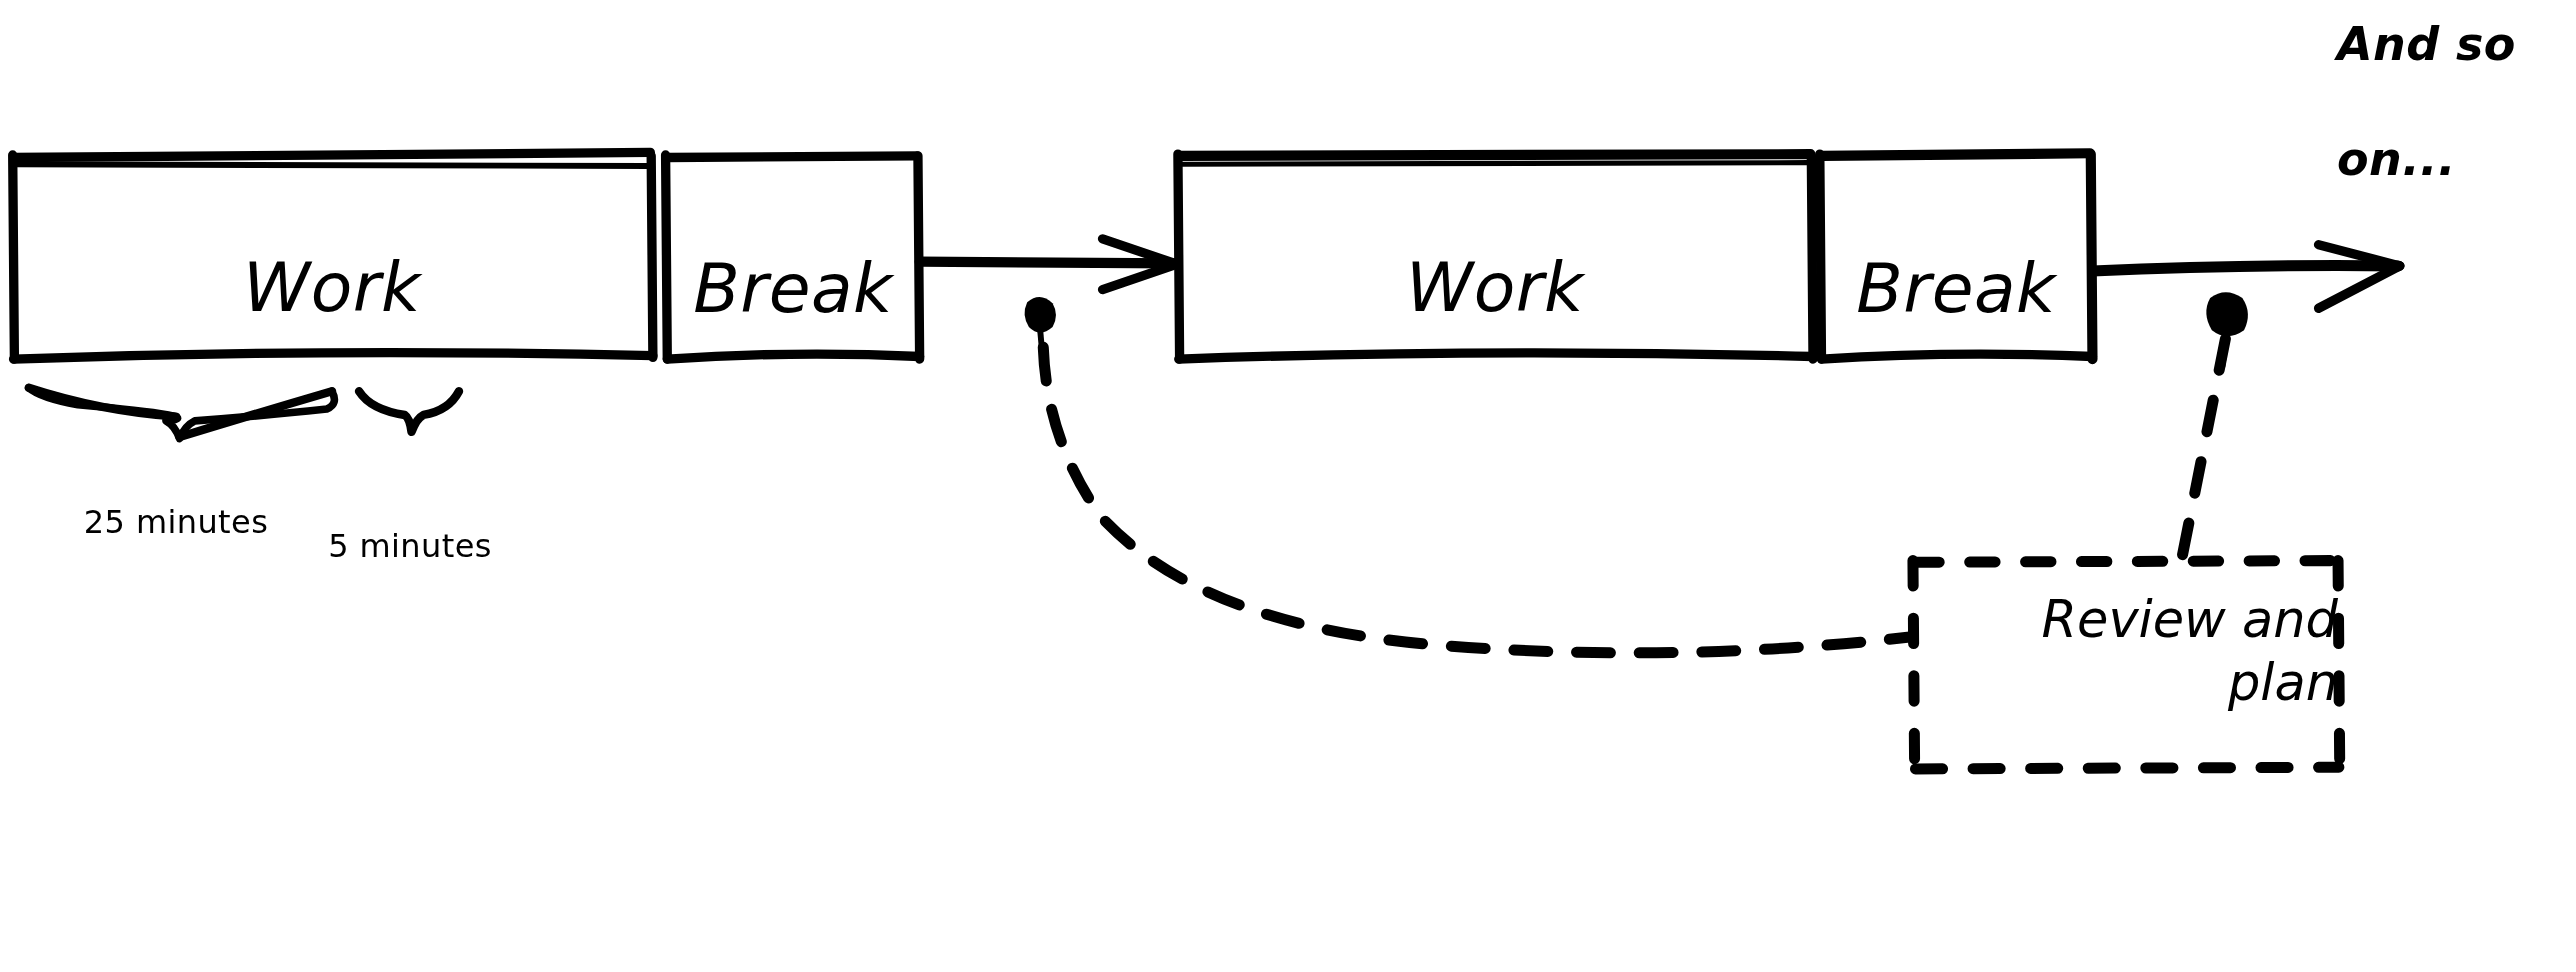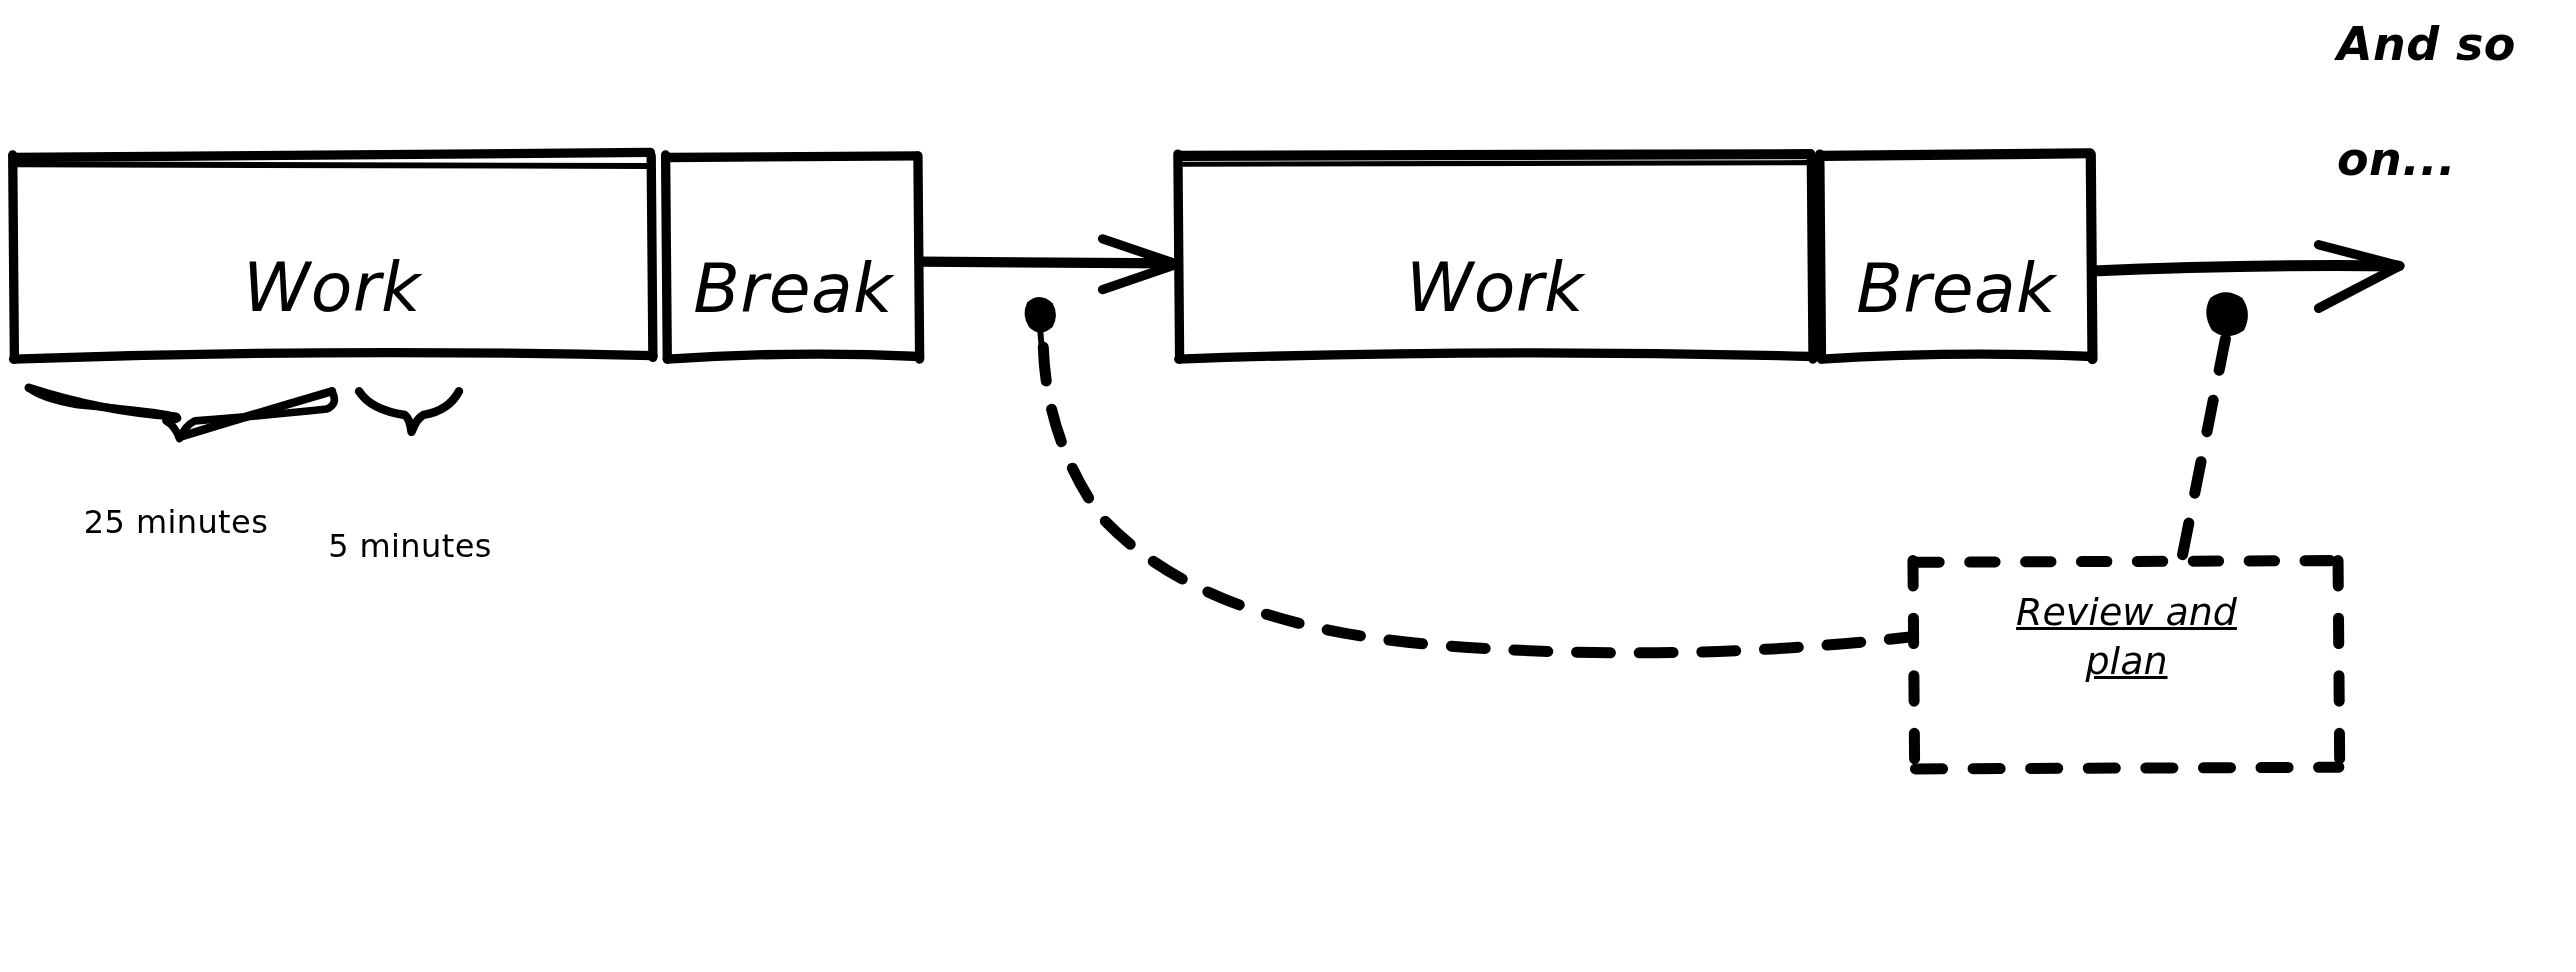--- a/index.html
+++ b/index.html
@@ -37,26 +37,25 @@
     font-size: 68px;
     font-style: italic;
     font-weight: 400;
     margin-top: 32px;
   }
   .duration-label {
     font-size: 32px;
     font-weight: 400;
   }
   .note-label {
-    font-size: 38px;
+    font-size: 51px;
     font-style: italic;
     font-weight: 400;
-    text-align: center;
+    text-align: right;
     line-height: 1.05;
-    text-decoration: underline;
   }
   .tail-label {
     font-size: 46px;
     font-style: italic;
     font-weight: 700;
     line-height: 1.12;
   }
   .centered {
     transform: translate(-50%, -50%);
   }

